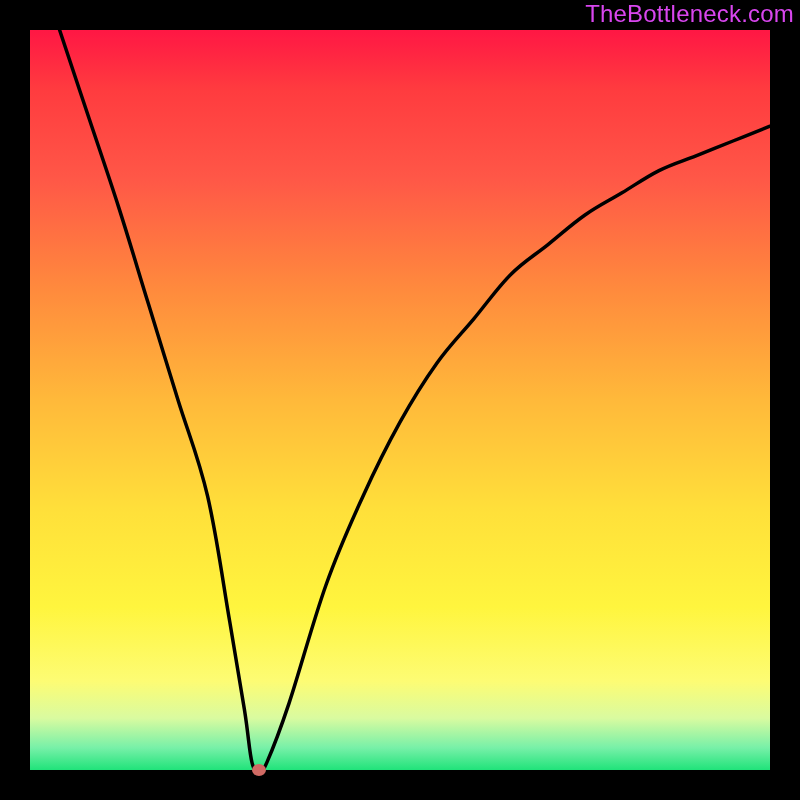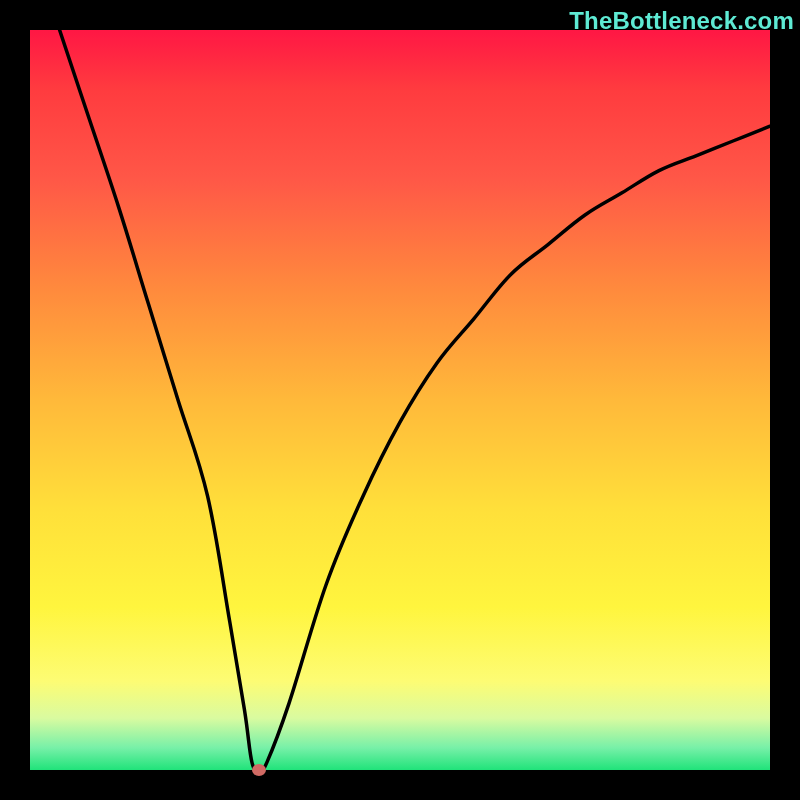--- a/index.html
+++ b/index.html
@@ -12,25 +12,25 @@
     overflow: hidden;
   }
   .frame {
     position: relative;
     width: 800px;
     height: 800px;
     background: #000;
   }
   .attribution {
     position: absolute;
-    top: 7px;
+    top: 0;
     right: 6px;
-    color: #5eead4;
+    color: #d946ef;
     font-size: 24px;
-    font-weight: 700;
+    font-weight: 400;
     letter-spacing: 0.2px;
   }
   .plot-area {
     position: absolute;
     left: 30px;
     top: 30px;
     width: 740px;
     height: 740px;
     background: linear-gradient(to bottom,
       #ff1744 0%,

